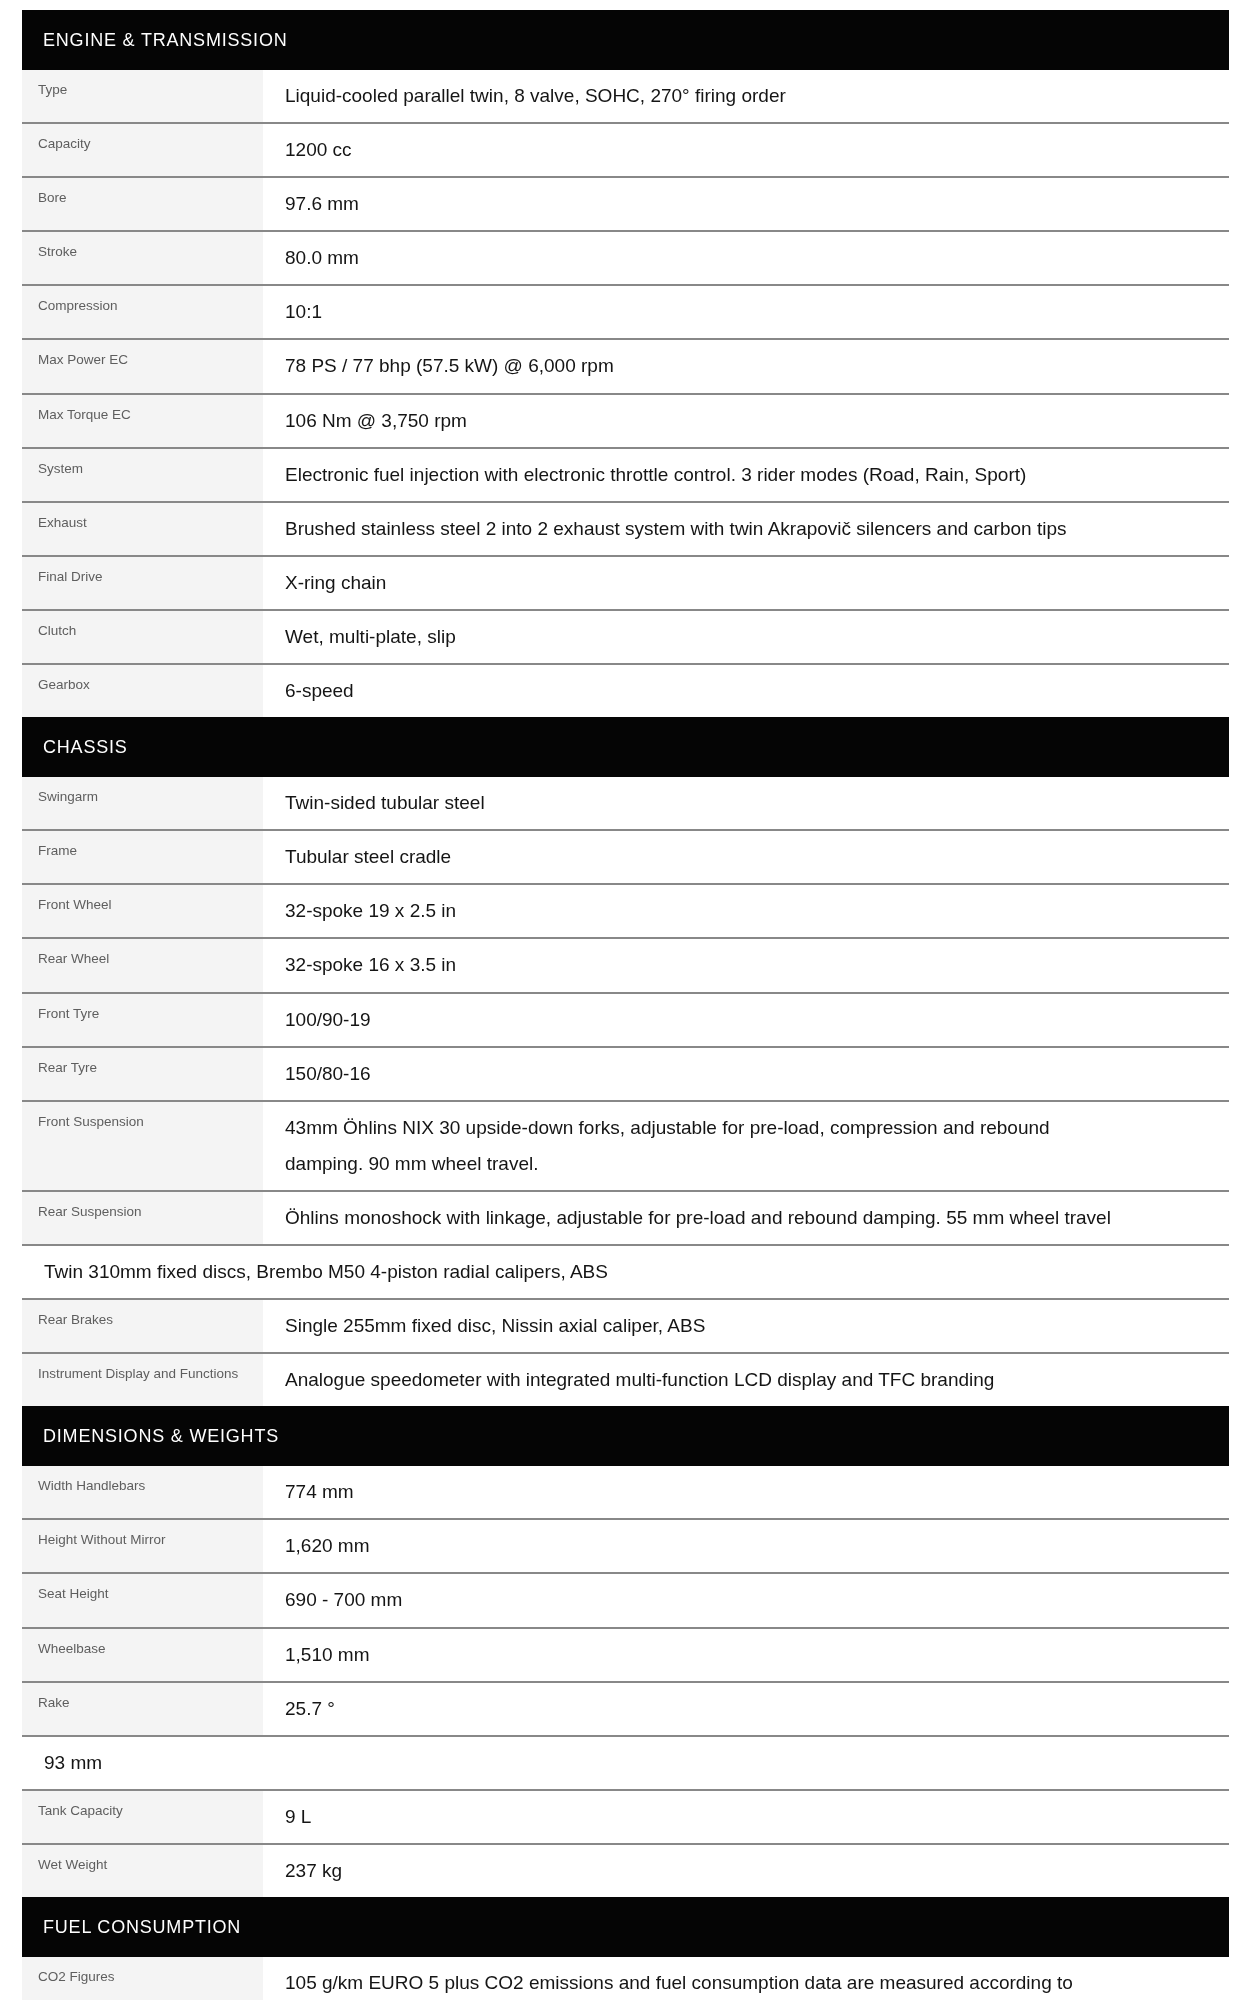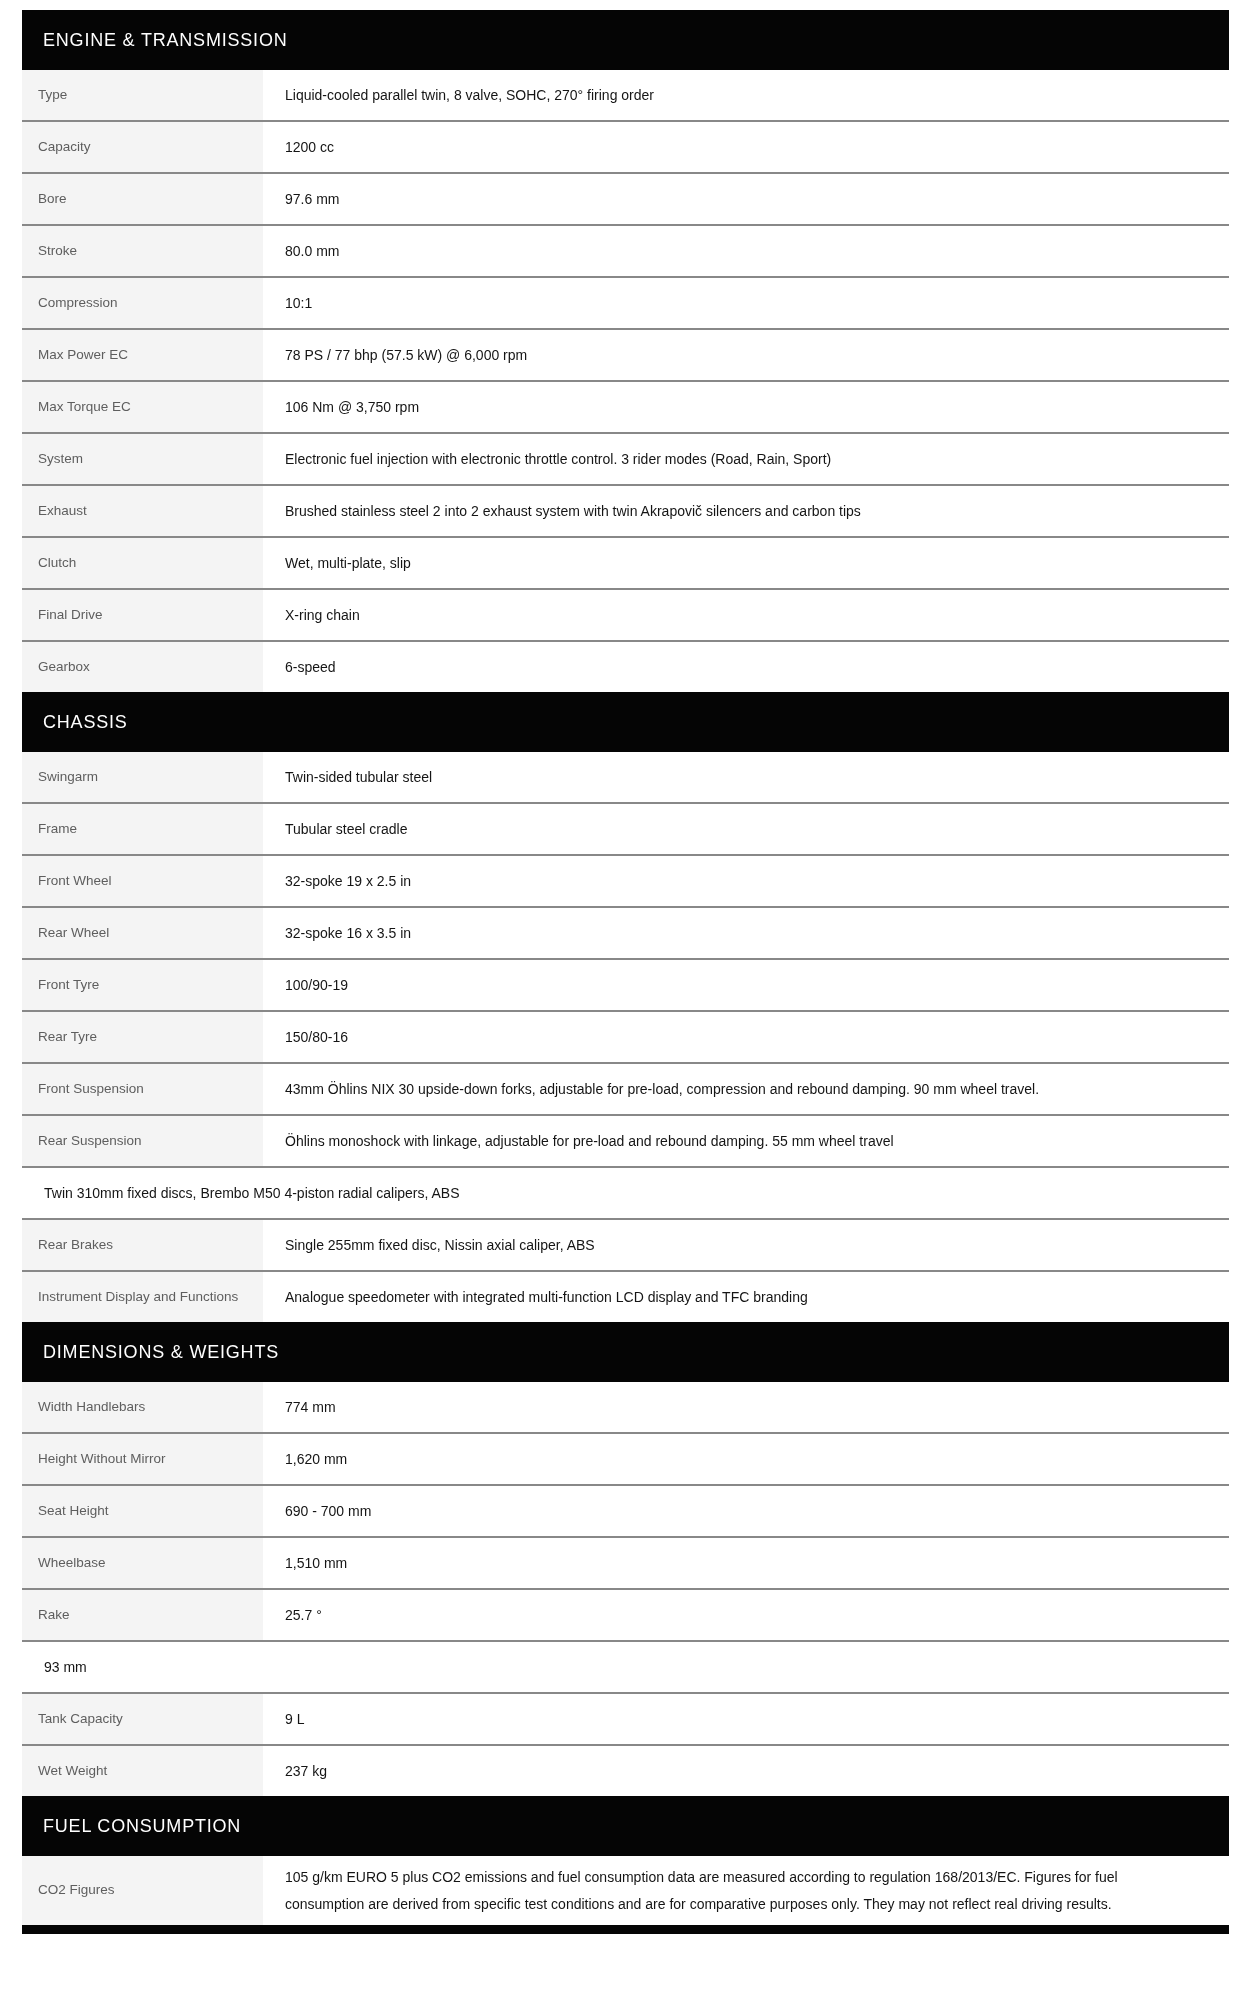--- a/index.html
+++ b/index.html
@@ -52,32 +52,31 @@
     width: 241px;
     min-width: 241px;
     box-sizing: border-box;
     background: var(--label-bg, #f4f4f4);
     color: var(--label-text, #5e5e5e);
     font-size: 13.5px;
     line-height: 1.5;
     padding: 10px 16px;
     min-height: 50px;
     display: flex;
-    align-items: center;
   }
   .spec-value {
     flex: 1;
     box-sizing: border-box;
     color: var(--value-text, #151515);
-    font-size: 14px;
+    font-size: 19px;
     line-height: 1.9;
     padding: 8px 24px 8px 22px;
     min-height: 50px;
     display: flex;
-    align-items: center;
+    align-items: flex-start;
   }
   .spec-value > span {
     display: block;
     max-width: 840px;
   }
   .bottom-partial-header {
     height: 9px;
     background: var(--header-bg, #050505);
   }
 </style>
@@ -155,32 +154,32 @@
         <div class="spec-row">
           <div class="spec-label">
             <span>Exhaust</span>
           </div>
           <div class="spec-value">
             <span>Brushed stainless steel 2 into 2 exhaust system with twin Akrapovič silencers and carbon tips</span>
           </div>
         </div>
         <div class="spec-row">
           <div class="spec-label">
+            <span>Final Drive</span>
+          </div>
+          <div class="spec-value">
+            <span>X-ring chain</span>
+          </div>
+        </div>
+        <div class="spec-row">
+          <div class="spec-label">
             <span>Clutch</span>
           </div>
           <div class="spec-value">
             <span>Wet, multi-plate, slip</span>
-          </div>
-        </div>
-        <div class="spec-row">
-          <div class="spec-label">
-            <span>Final Drive</span>
-          </div>
-          <div class="spec-value">
-            <span>X-ring chain</span>
           </div>
         </div>
         <div class="spec-row">
           <div class="spec-label">
             <span>Gearbox</span>
           </div>
           <div class="spec-value">
             <span>6-speed</span>
           </div>
         </div>

